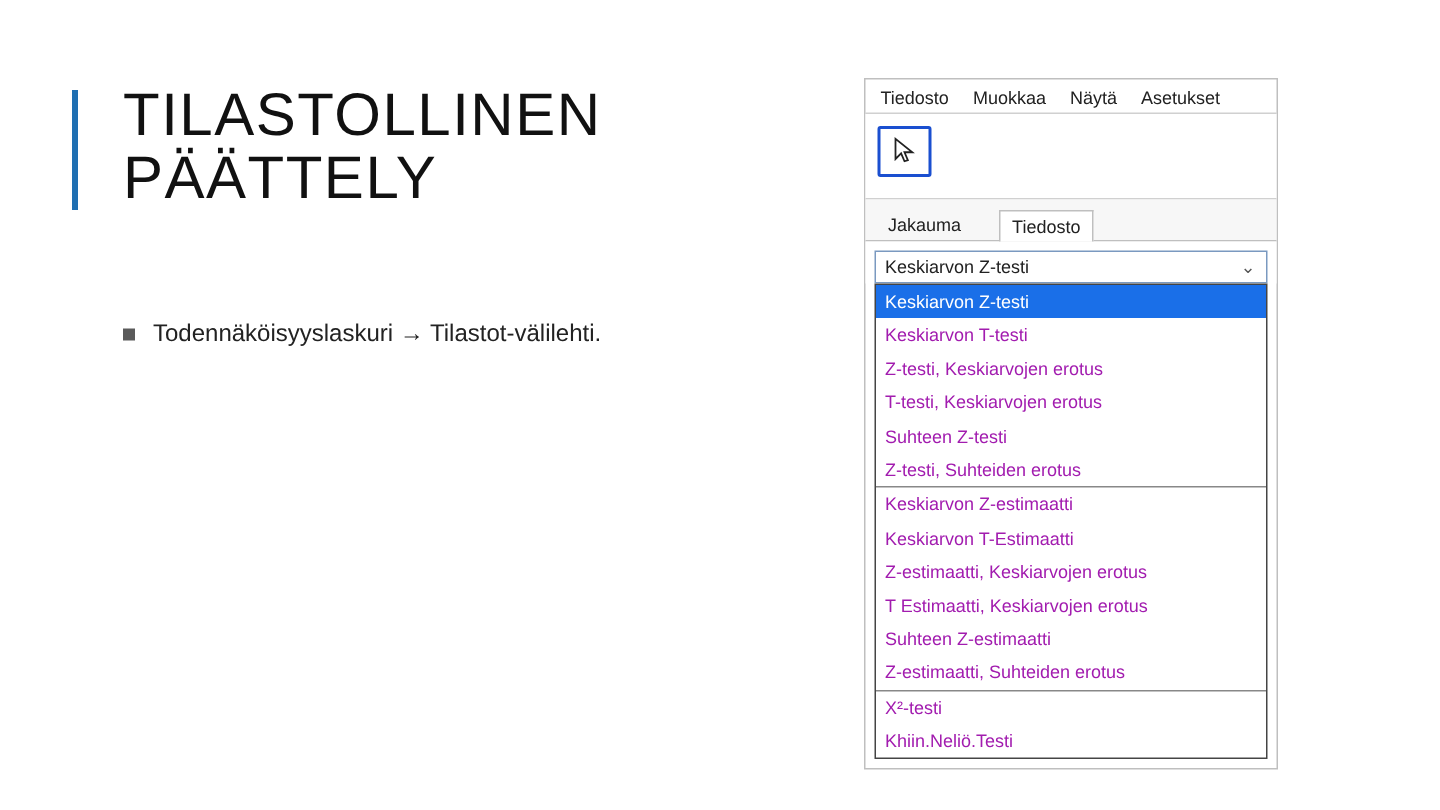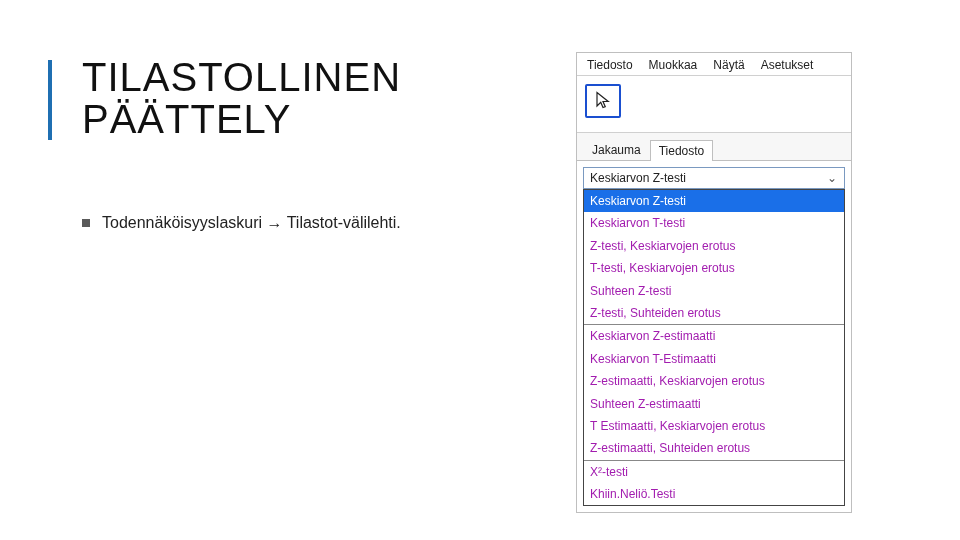--- a/index.html
+++ b/index.html
@@ -9,21 +9,21 @@
   .title { position: absolute; left: 82px; top: 56px; font-size: 40px; line-height: 1.05; letter-spacing: 1px; color: #111; font-weight: 400; font-family: Arial, Helvetica, sans-serif; }
   .bullet-row { position: absolute; left: 82px; top: 188px; display: flex; align-items: center; gap: 12px; color: #222; margin-top: 26px; }
   .bullet-square { width: 8px; height: 8px; background: #5a5a5a; display: inline-block; }
   .bullet-text { font-size: 16px; }
   .app { position: absolute; left: 576px; top: 52px; width: 276px; border: 1px solid #bfbfbf; background: #fff; font-size: 12px; }
   .menubar { display: flex; gap: 8px; padding: 4px 6px 2px 6px; border-bottom: 1px solid #d0d0d0; color: #222; }
   .menubar span { padding: 1px 4px; cursor: default; }
   .toolbar { padding: 8px 8px 14px 8px; border-bottom: 1px solid #d0d0d0; background: #fff; }
   .cursor-btn { width: 36px; height: 34px; border: 2px solid #1a4fd0; border-radius: 2px; background: #fff; display: flex; align-items: center; justify-content: center; }
   .cursor-btn svg { width: 18px; height: 18px; }
-  .tabs { display: flex; gap: 0; padding: 6px 6px 0 6px; border-bottom: 1px solid #bfbfbf; background: #f7f7f7; }
+  .tabs { display: flex; gap: 16px; padding: 6px 6px 0 6px; border-bottom: 1px solid #bfbfbf; background: #f7f7f7; }
   .tab { padding: 3px 8px; font-size: 12px; color: #222; border: 1px solid transparent; border-bottom: none; cursor: default; }
   .tab.active { background: #fff; border-color: #bfbfbf; position: relative; top: 1px; }
   .dd-wrap { padding: 6px 6px 0 6px; background: #fff; }
   .dd { display: flex; align-items: center; justify-content: space-between; height: 22px; padding: 0 4px 0 6px; border: 1px solid #7a99c0; background: #fff; font-size: 12px; color: #222; }
   .dd .chev { width: 16px; text-align: center; color: #555; }
   .list { margin: 0 6px 6px 6px; border: 1px solid #444; background: #fff; }
   .list .item { padding: 2px 6px; font-size: 12px; line-height: 1.45; color: #a21caf; border-top: 1px solid transparent; white-space: nowrap; }
   .list .item.selected { background: #1a6fe8; color: #fff; }
   .list .sep { border-top: 1px solid #888; margin: 0; height: 0; }
 </style>
@@ -77,21 +77,21 @@
       <div class="item selected">Keskiarvon Z-testi</div>
       <div class="item">Keskiarvon T-testi</div>
       <div class="item">Z-testi, Keskiarvojen erotus</div>
       <div class="item">T-testi, Keskiarvojen erotus</div>
       <div class="item">Suhteen Z-testi</div>
       <div class="item">Z-testi, Suhteiden erotus</div>
       <div class="sep"></div>
       <div class="item">Keskiarvon Z-estimaatti</div>
       <div class="item">Keskiarvon T-Estimaatti</div>
       <div class="item">Z-estimaatti, Keskiarvojen erotus</div>
+      <div class="item">T Estimaatti, Keskiarvojen erotus</div>
       <div class="item">Suhteen Z-estimaatti</div>
-      <div class="item">T Estimaatti, Keskiarvojen erotus</div>
       <div class="item">Z-estimaatti, Suhteiden erotus</div>
       <div class="sep"></div>
       <div class="item">X²-testi</div>
       <div class="item">Khiin.Neliö.Testi</div>
     </div>
   </div>
 </div>
 
 </body></html>

